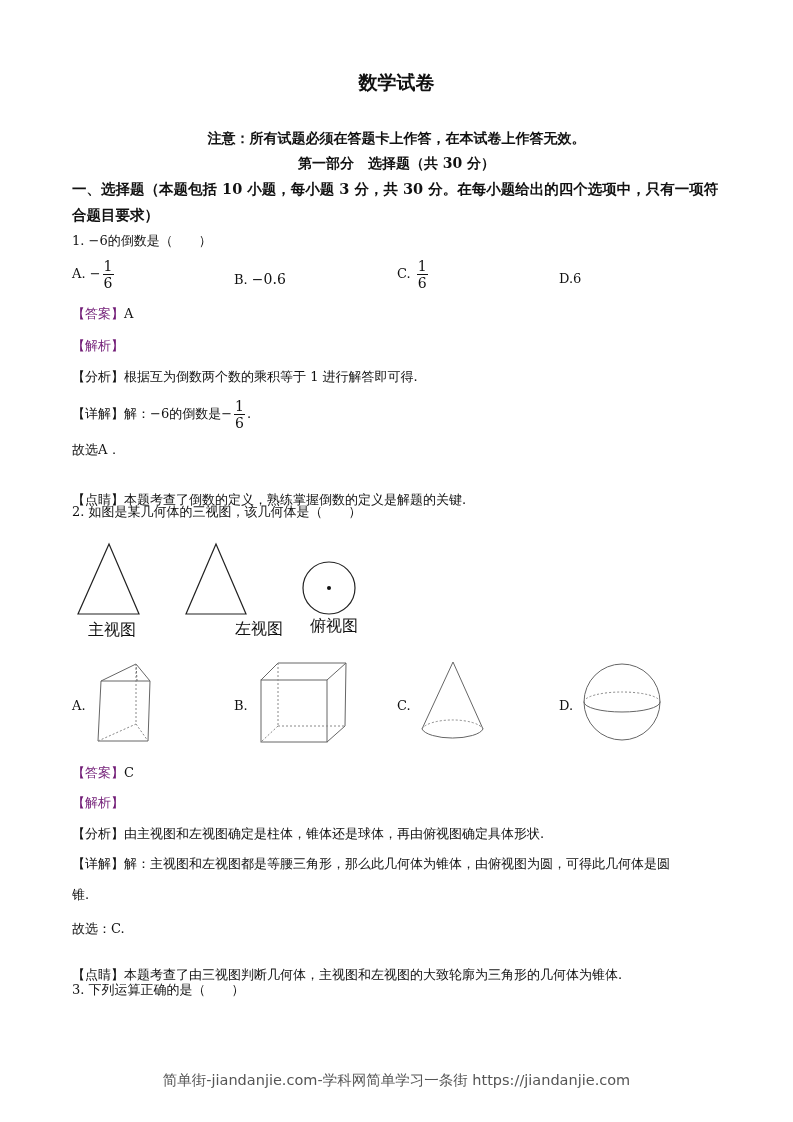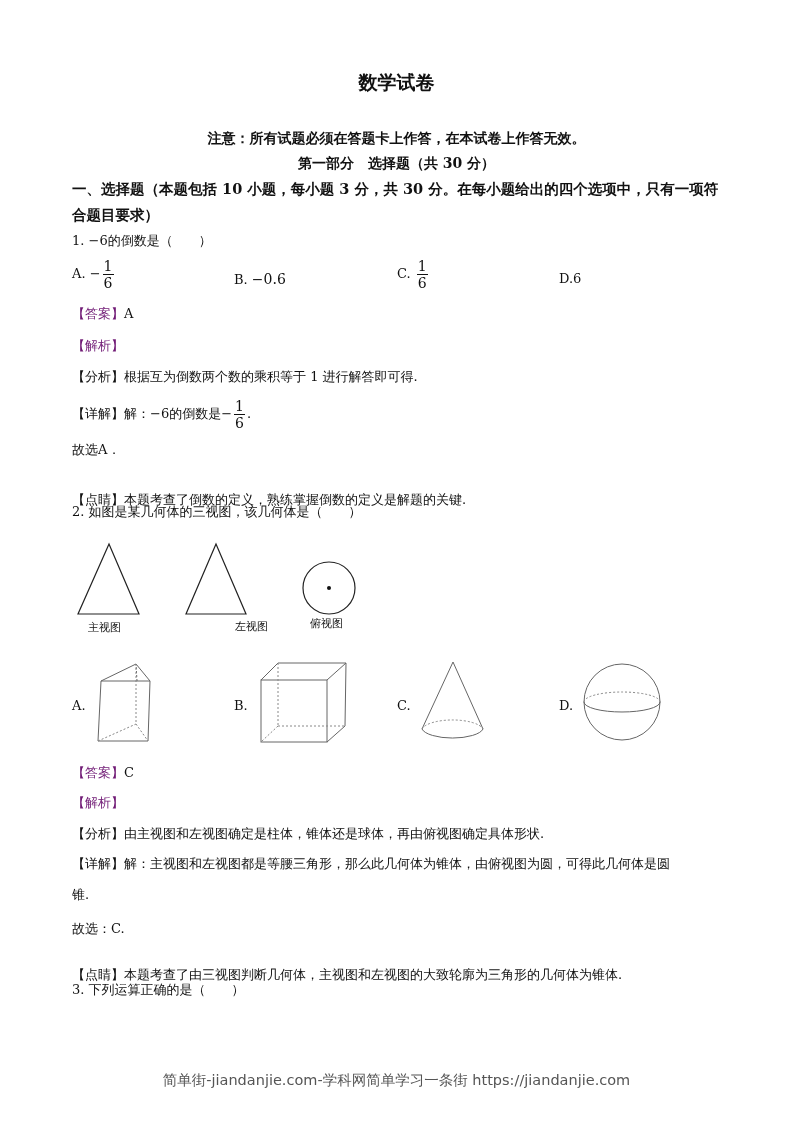--- a/index.html
+++ b/index.html
@@ -13,21 +13,21 @@
   .sub-info .gap { width: 40px; }
   .section-head { left: 72px; width: 650px; font-size: 14.5px; font-weight: bold; line-height: 26px; white-space: normal; }
   .line { left: 72px; font-size: 13px; line-height: 18px; }
   .label-blue { color: #701a75; }
   .frac { display: inline-block; vertical-align: middle; text-align: center; font-size: 14px; line-height: 16px; margin: 0 2px; }
   .frac .num { display: block; padding: 0 1px; }
   .frac .den { display: block; border-top: 1px solid #111; padding: 0 1px; }
   .opt { font-size: 13px; }
   .watermark { left: 0; width: 793px; text-align: center; top: 1071px; font-family: "DejaVu Sans", sans-serif; font-size: 14.5px; color: #555; }
   svg { position: absolute; overflow: visible; }
-  .fig-label { font-family: "DejaVu Sans", sans-serif; font-size: 11px; }
+  .fig-label { font-family: "DejaVu Sans", sans-serif; font-size: 16px; }
 </style>
 </head>
 <body>
 
 <div class="page">
 
   <div class="abs title">数学试卷</div>
 
 
   <div class="abs center" style="top:130px;">注意：所有试题必须在答题卡上作答，在本试卷上作答无效。</div>

